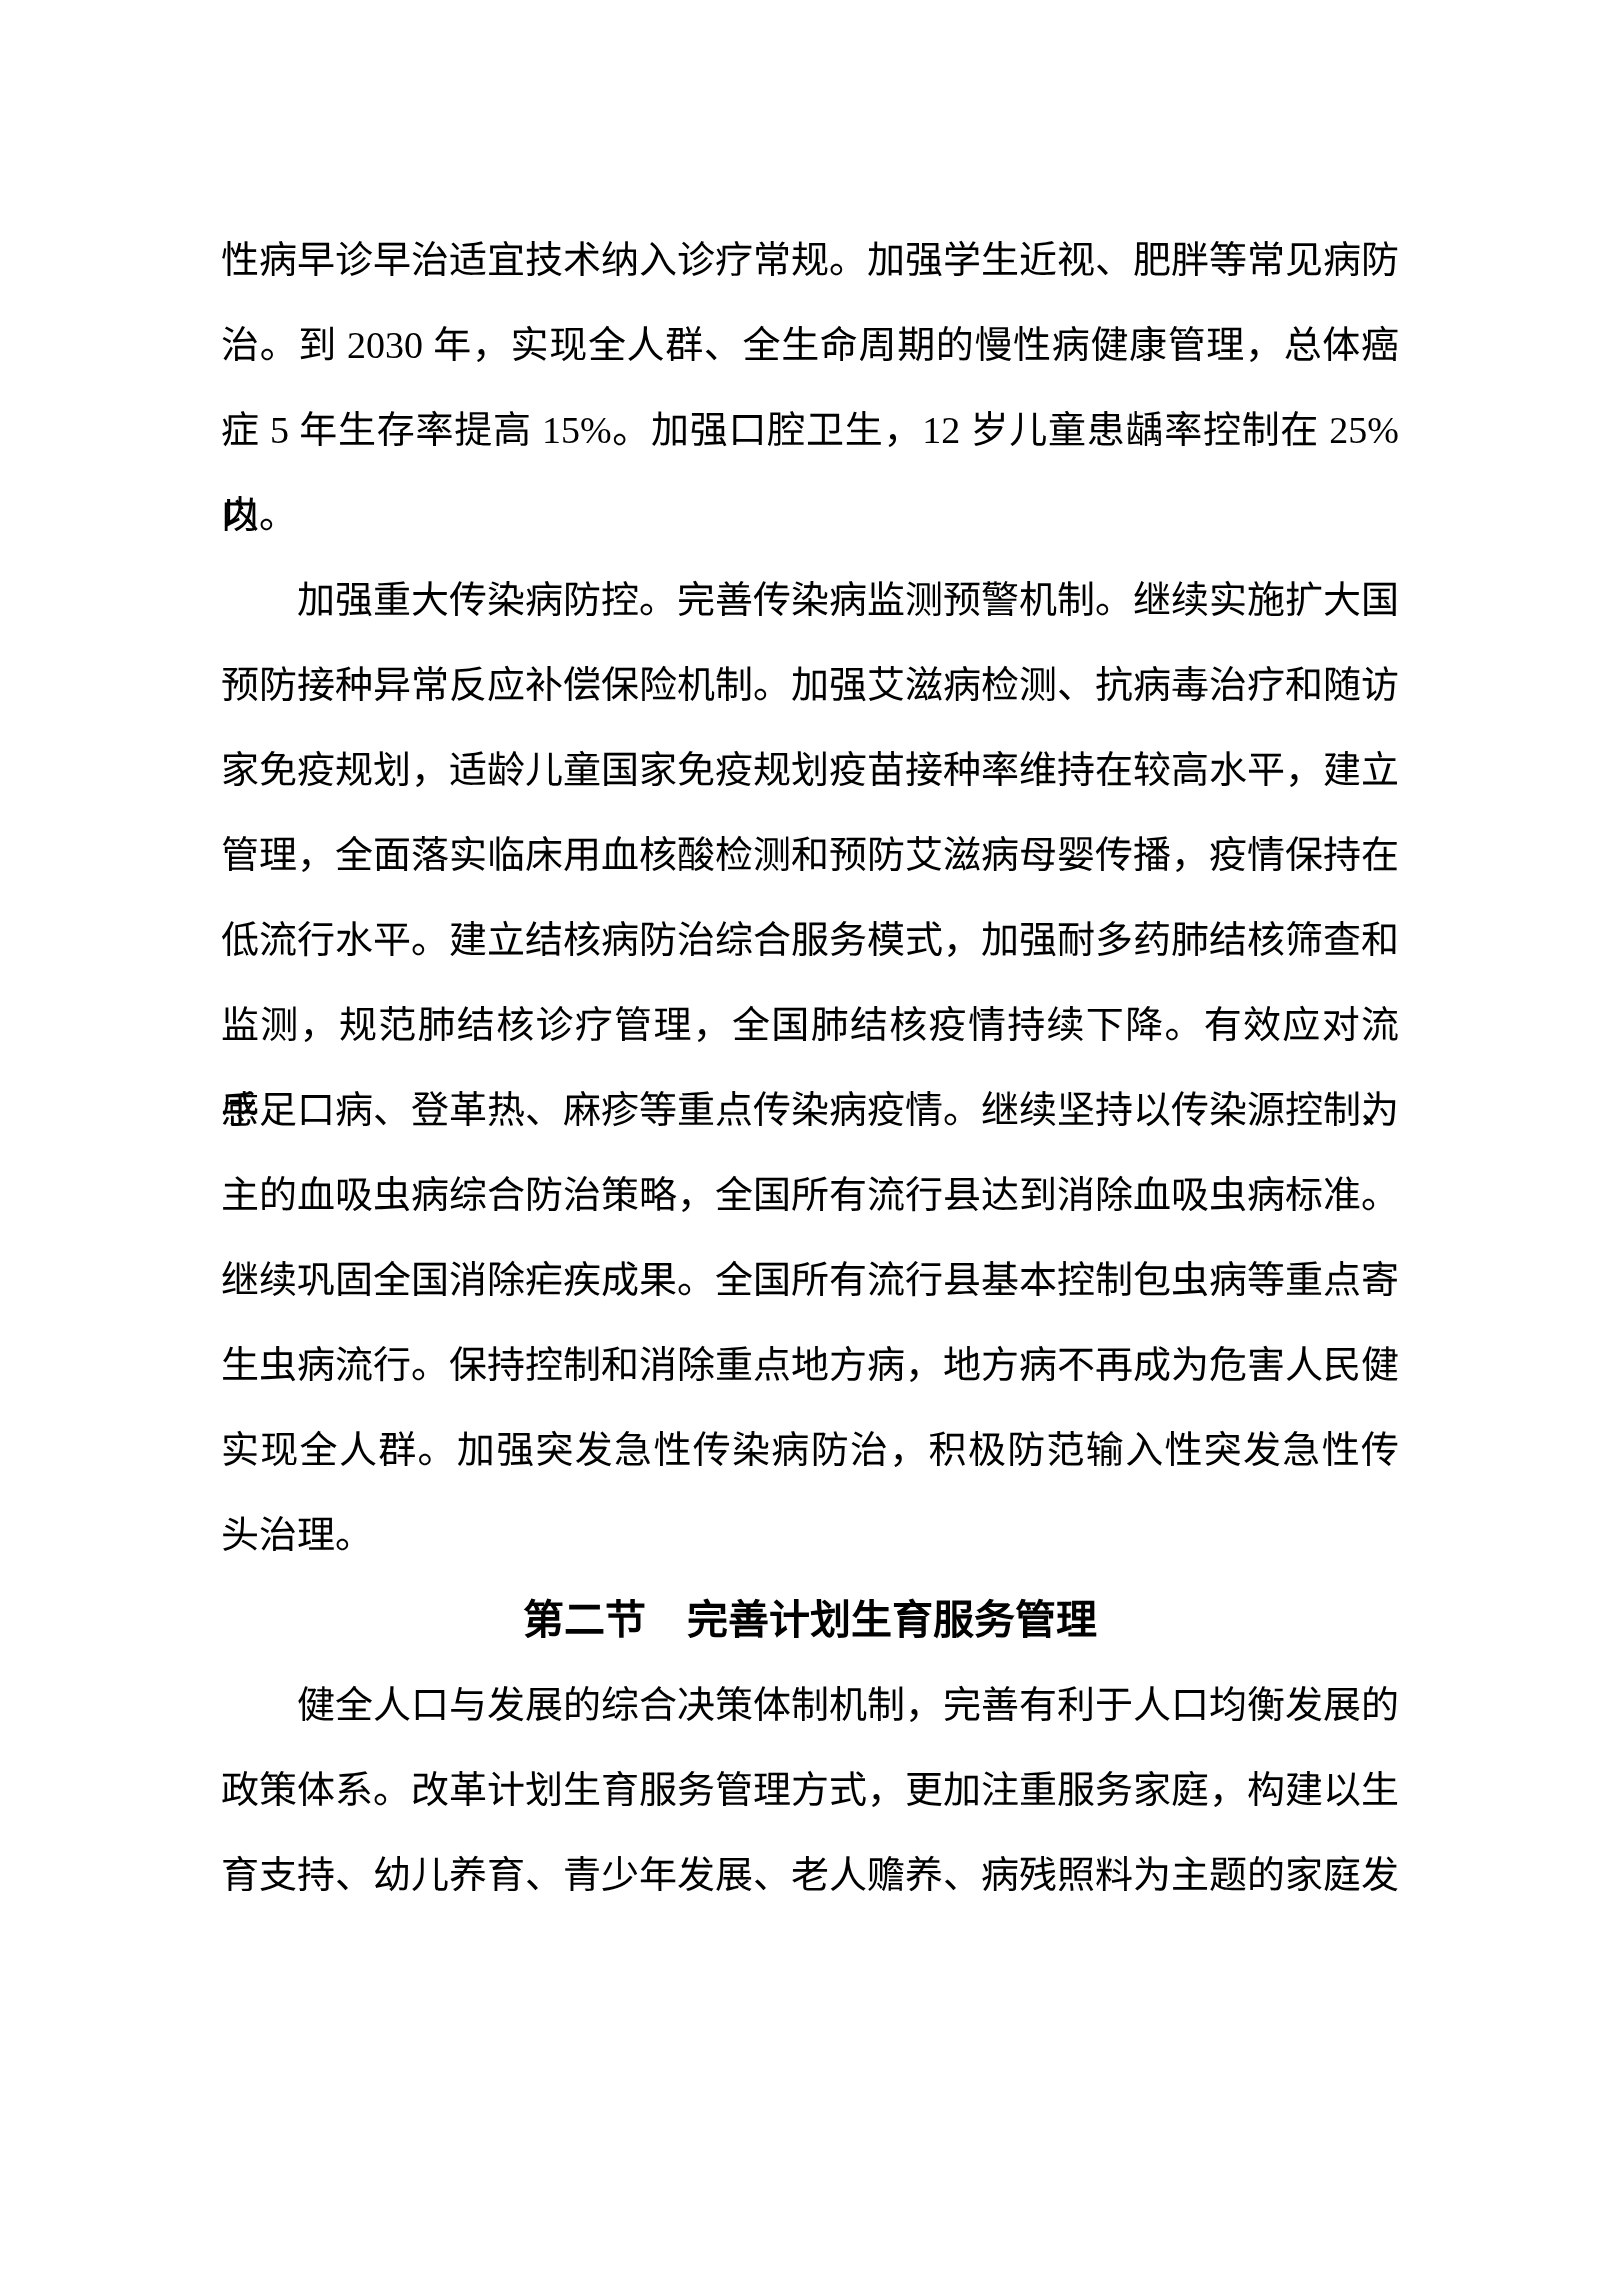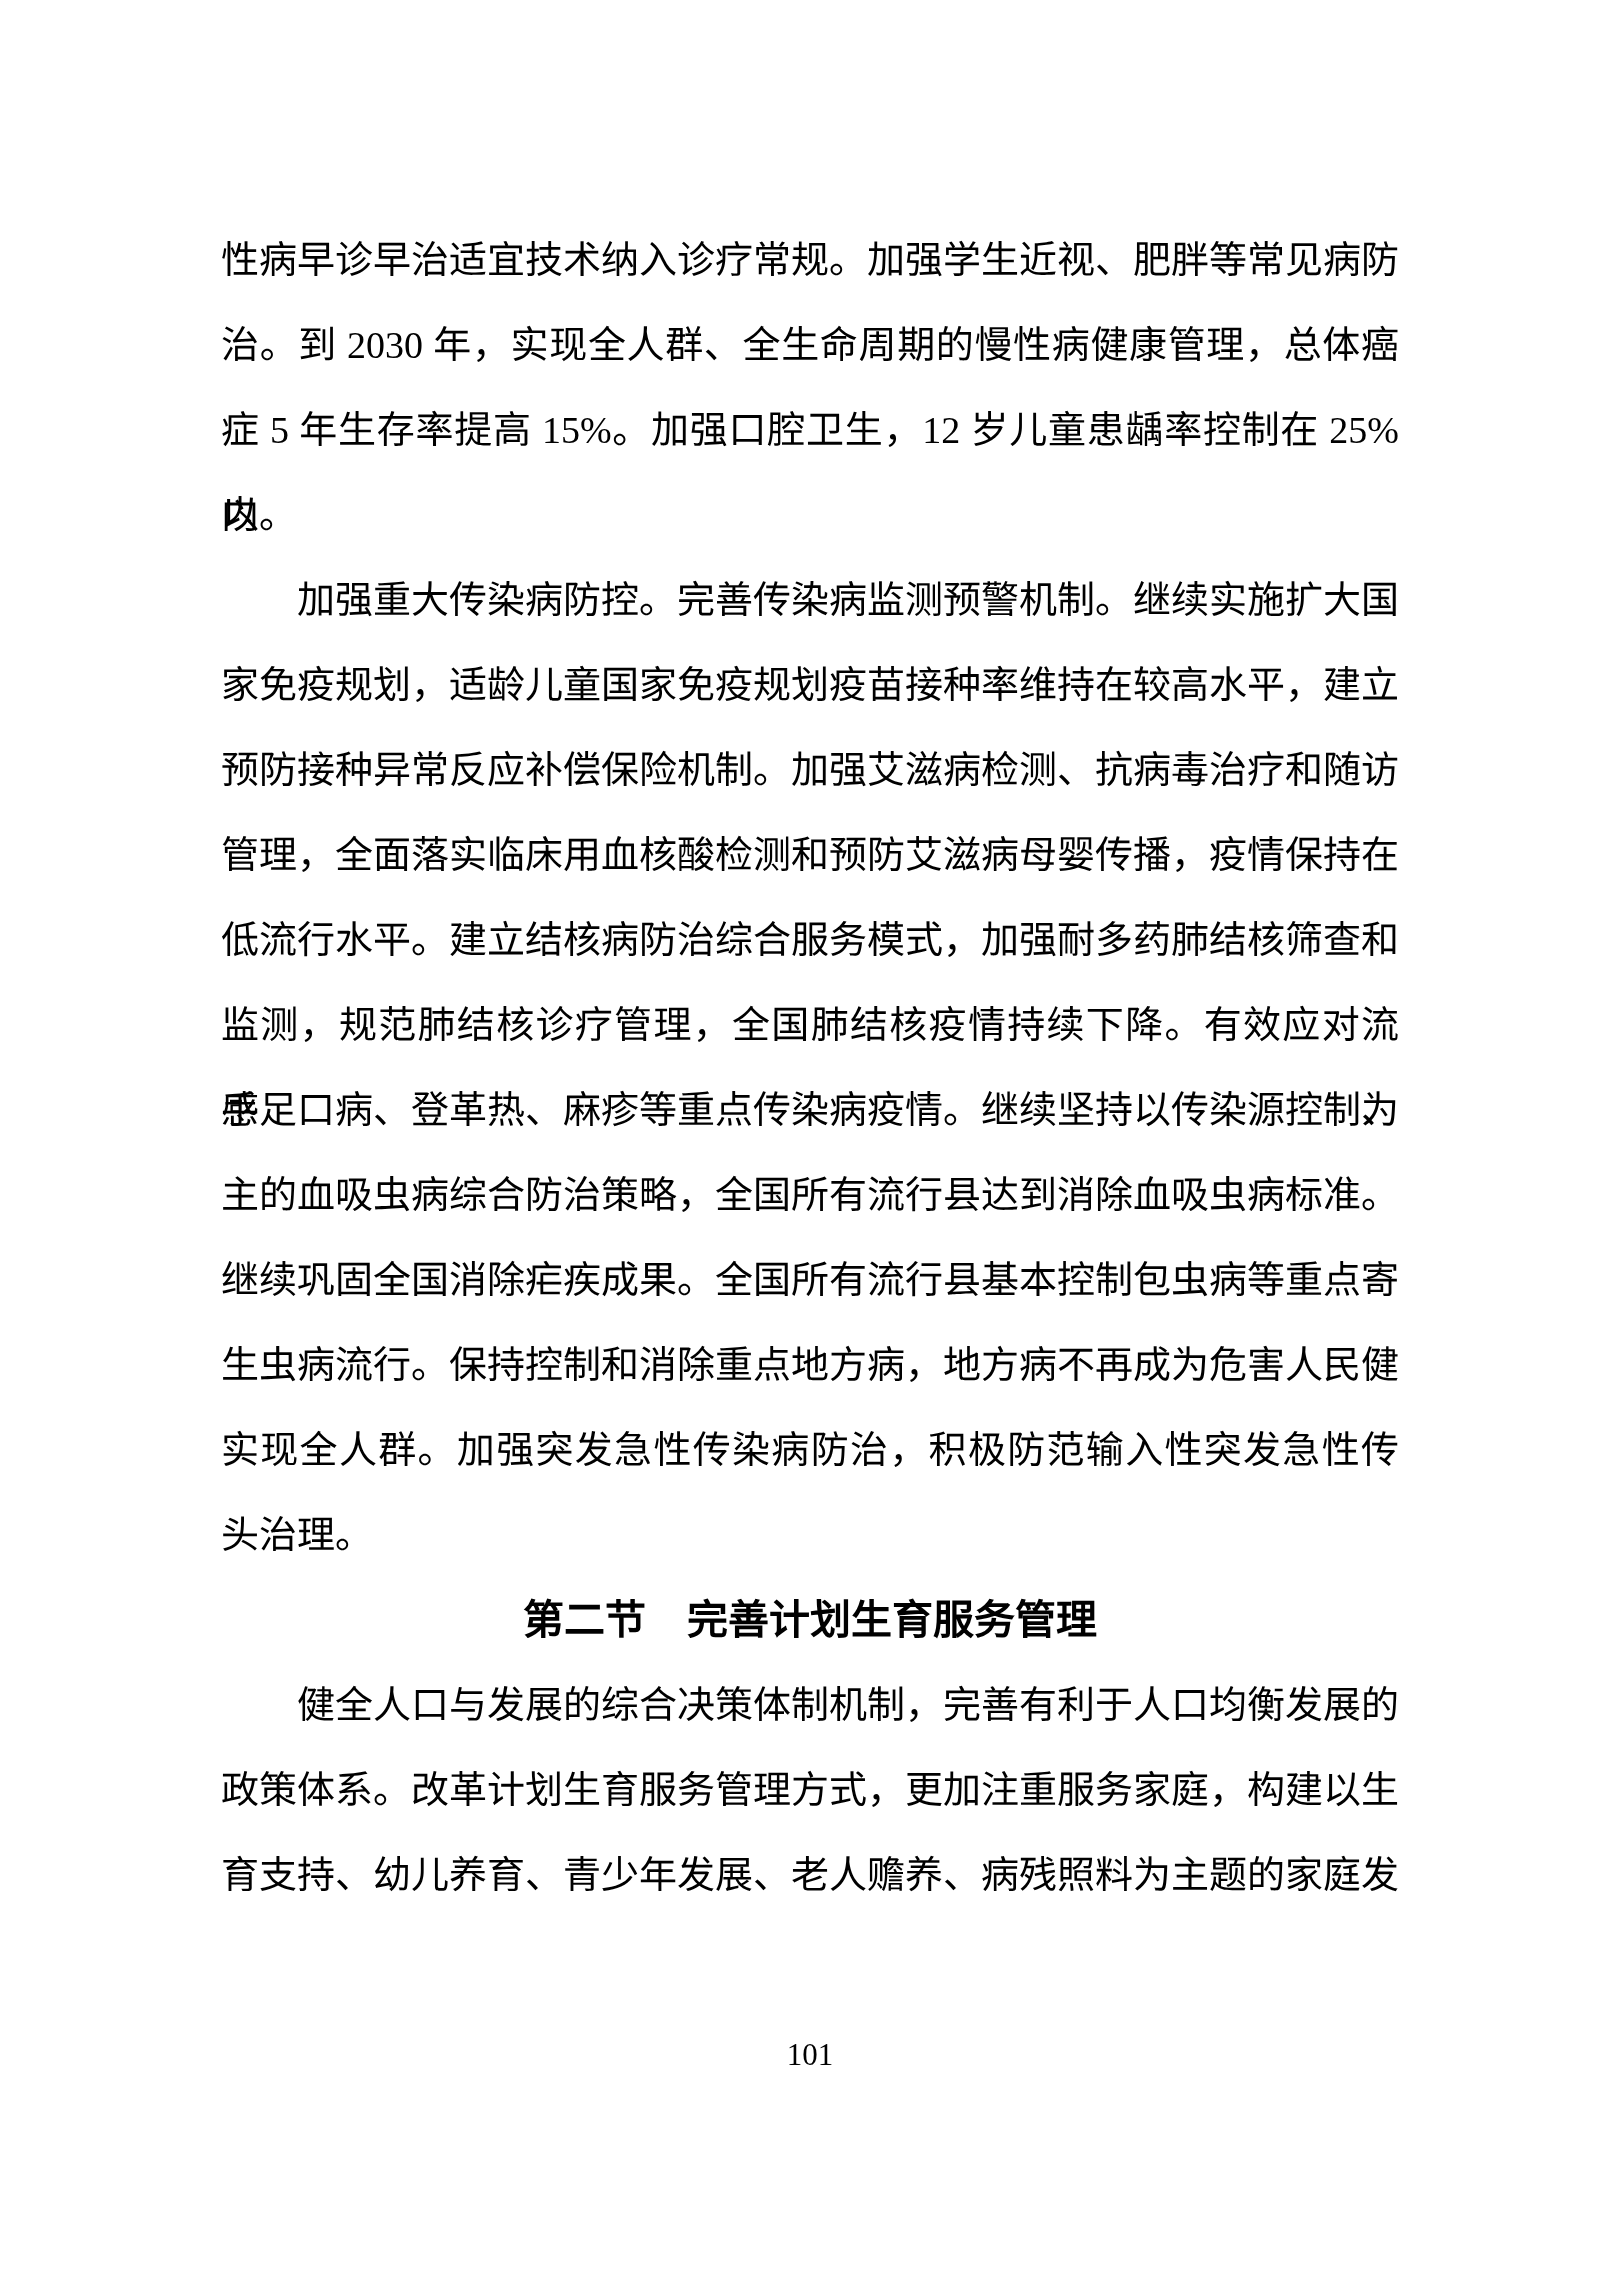--- a/index.html
+++ b/index.html
@@ -68,31 +68,30 @@
 </head>
 <body>
 
 <div class="page">
   <div class="doc-body">
       <div class="line full">性病早诊早治适宜技术纳入诊疗常规。加强学生近视、肥胖等常见病防</div>
       <div class="line full">治。到 2030 年，实现全人群、全生命周期的慢性病健康管理，总体癌</div>
       <div class="line full">症 5 年生存率提高 15%。加强口腔卫生，12 岁儿童患龋率控制在 25%以</div>
       <div class="line end">内。</div>
       <div class="line full-indent">加强重大传染病防控。完善传染病监测预警机制。继续实施扩大国</div>
+      <div class="line full">预防接种异常反应补偿保险机制。加强艾滋病检测、抗病毒治疗和随访</div>
       <div class="line full">家免疫规划，适龄儿童国家免疫规划疫苗接种率维持在较高水平，建立</div>
-      <div class="line full">预防接种异常反应补偿保险机制。加强艾滋病检测、抗病毒治疗和随访</div>
       <div class="line full">管理，全面落实临床用血核酸检测和预防艾滋病母婴传播，疫情保持在</div>
       <div class="line full">低流行水平。建立结核病防治综合服务模式，加强耐多药肺结核筛查和</div>
       <div class="line full">监测，规范肺结核诊疗管理，全国肺结核疫情持续下降。有效应对流感、</div>
       <div class="line full">手足口病、登革热、麻疹等重点传染病疫情。继续坚持以传染源控制为</div>
       <div class="line full">主的血吸虫病综合防治策略，全国所有流行县达到消除血吸虫病标准。</div>
       <div class="line full">继续巩固全国消除疟疾成果。全国所有流行县基本控制包虫病等重点寄</div>
       <div class="line full">生虫病流行。保持控制和消除重点地方病，地方病不再成为危害人民健</div>
       <div class="line full">实现全人群。加强突发急性传染病防治，积极防范输入性突发急性传</div>
       <div class="line end">头治理。</div>
       <div class="line heading">第二节　完善计划生育服务管理</div>
       <div class="line full-indent">健全人口与发展的综合决策体制机制，完善有利于人口均衡发展的</div>
       <div class="line full">政策体系。改革计划生育服务管理方式，更加注重服务家庭，构建以生</div>
       <div class="line full">育支持、幼儿养育、青少年发展、老人赡养、病残照料为主题的家庭发</div>
     </div>
-  <div class="footer">101</div>
 </div>
 
 
 </body></html>

